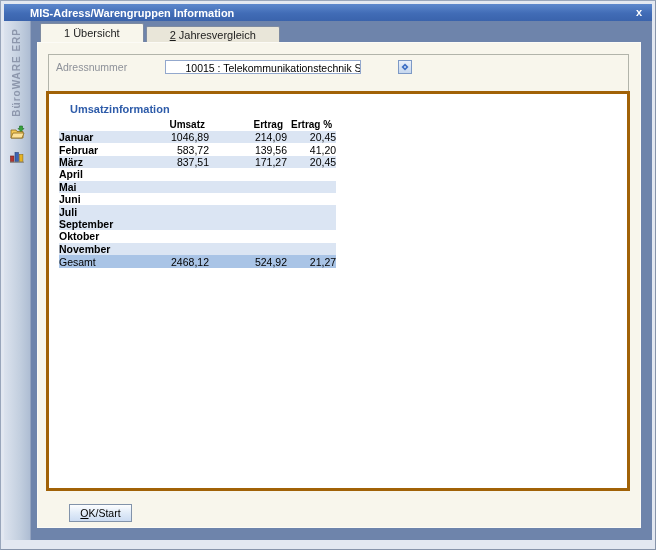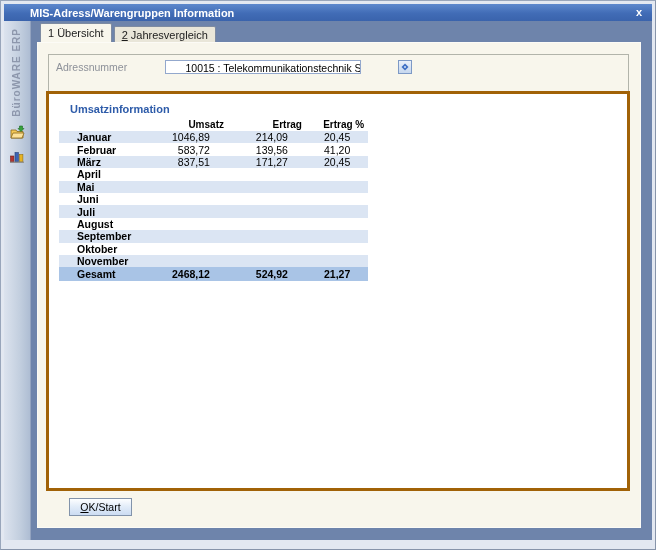--- a/index.html
+++ b/index.html
@@ -31,21 +31,21 @@
                 display:flex; flex-direction:column; gap:6px; }
   .sicon { width:17px; height:17px; display:flex; align-items:center; justify-content:center; }
 
   
   .main { flex:1; position:relative; background:#6e84ab; }
 
   
   .tabbar { position:absolute; top:2px; left:9px; height:19px; display:flex; align-items:flex-end; }
   .tab { font-size:11px; color:#1c1c1c; background:#e9e6d9;
          border:1px solid #7e8ba1; border-bottom:none; border-radius:2px 2px 0 0;
-         padding:2px 7px; height:16px; line-height:12px; cursor:default; }
+         padding:2px 23px; height:16px; line-height:12px; cursor:default; }
   .tab.active { background:#f8f6ec; height:19px; line-height:15px; position:relative; z-index:3; }
   .tab.inactive { margin-left:2px; }
   .accel { text-decoration:underline; }
 
   
   .page { position:absolute; left:6px; right:11px; top:21px; bottom:12px;
           background:#f8f6ec; border:1px solid #fcfbf6; }
 
   
   .groupbox { position:absolute; left:10px; right:11px; top:11px; height:41px;
@@ -63,29 +63,29 @@
   
   .panel { position:absolute; left:8px; right:10px; top:48px; bottom:36px;
            background:#ffffff; border:3px solid #a16207; overflow:hidden; }
   .ptitle { position:absolute; left:21px; top:9px; font-size:11px; font-weight:bold; color:#2d5ba9; }
 
   table.u { position:absolute; left:10px; top:23px; border-collapse:collapse; table-layout:fixed; }
   table.u col.c-month { width:95px; } table.u col.c-ums { width:55px; }
   table.u col.c-ert { width:78px; }  table.u col.c-pct { width:40px; }
   table.u th { font-size:10px; font-weight:bold; color:#000; height:14px;
                text-align:right; padding:0 4px; white-space:nowrap; }
-  table.u td { font-size:10.5px; height:12.4px; line-height:12px; padding:0 18px;
+  table.u td { font-size:10.5px; height:12.4px; line-height:12px; padding:0 0;
                color:#000; white-space:nowrap; overflow:hidden; }
   td.m { font-weight:bold; text-align:left; }
   td.n { text-align:right; }
   tr.stripe td { background:#dbe5f3; }
-  tr.total td { background:#a9c4e6; font-weight:bold; height:13.5px; }
-
-  
-  .okbtn { position:absolute; left:31px; bottom:11px; width:63px; height:18px;
+  tr.total td { background:#a9c4e6; font-weight:normal; height:13.5px; }
+
+  
+  .okbtn { position:absolute; left:31px; bottom:5px; width:63px; height:18px;
            border:1px solid #8293aa; background:linear-gradient(180deg,#fdfeff 0%, #e3edf9 45%, #ccdcf2 100%);
            font-family:"Liberation Sans", sans-serif; font-size:10.5px; color:#000;
            text-align:center; line-height:15px; cursor:default; }
 </style>
 </head>
 <body>
 
 <div class="screen">
   <div class="window">
 
@@ -196,26 +196,20 @@
                   <td class="n"></td>
                   <td class="n"></td>
                   <td class="n"></td>
                 </tr>
                 <tr class="stripe">
                   <td class="m">Juli</td>
                   <td class="n"></td>
                   <td class="n"></td>
                   <td class="n"></td>
                 </tr>
-                <tr>
-                  <td class="m">August</td>
-                  <td class="n"></td>
-                  <td class="n"></td>
-                  <td class="n"></td>
-                </tr>
                 <tr class="stripe">
                   <td class="m">September</td>
                   <td class="n"></td>
                   <td class="n"></td>
                   <td class="n"></td>
                 </tr>
                 <tr>
                   <td class="m">Oktober</td>
                   <td class="n"></td>
                   <td class="n"></td>

